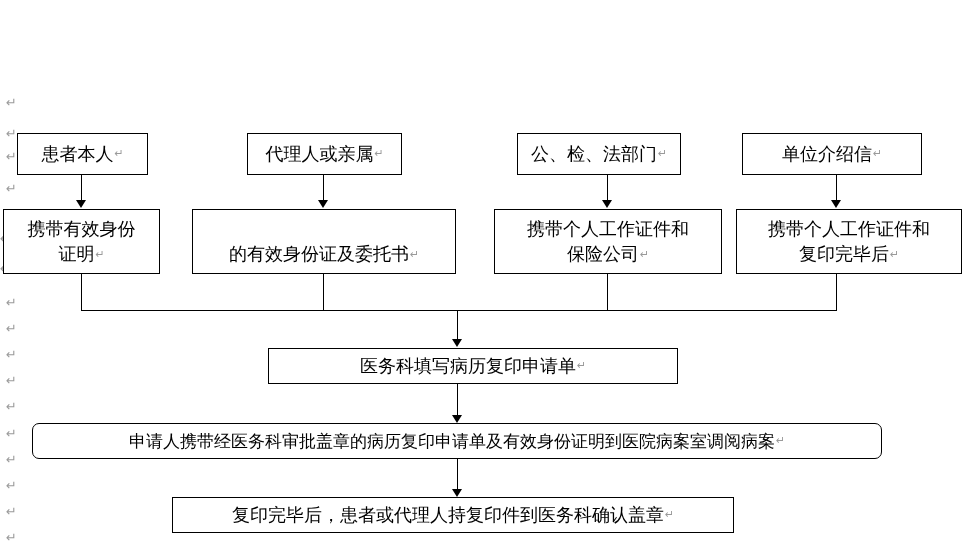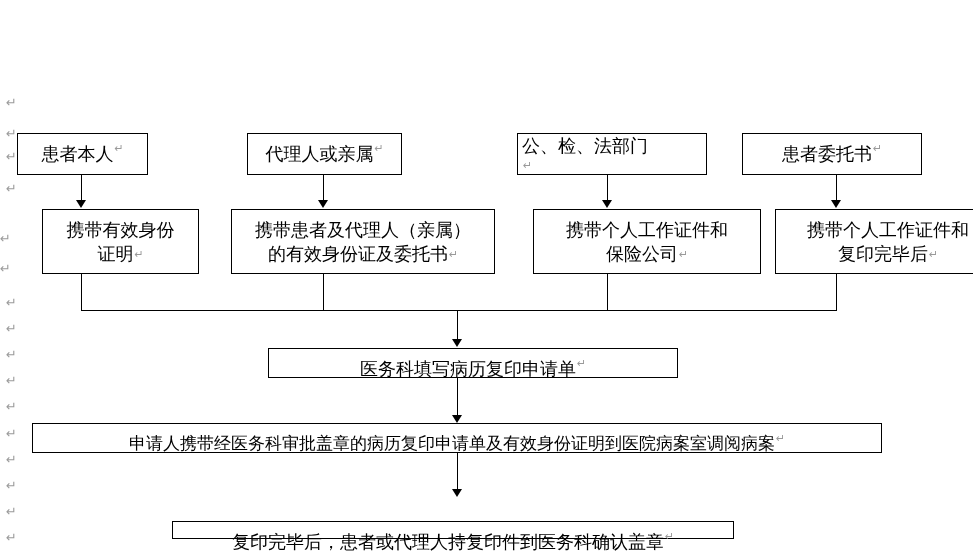--- a/index.html
+++ b/index.html
@@ -50,36 +50,36 @@
     user-select: none;
   }
 
   
   .node {
     position: absolute;
     box-sizing: border-box;
     border: 1.2px solid #000000;
     background: #ffffff;
     display: flex;
-    align-items: flex-start;
+    align-items: center;
     justify-content: center;
     text-align: center;
     font-size: 18px;
     line-height: 1.35;
-    padding: 8px 4px;
+    padding: 17px 4px;
     z-index: 3;
   }
   .node .txt { display: inline; }
   .node .pilcrow {
     font-size: 11px;
     color: #9a9a9a;
     vertical-align: 2px;
     margin-left: 1px;
   }
-  .node.two-line { font-size: 18px; margin-left: 39px; }
+  .node.two-line { font-size: 18px; }
   .node.wide-small { font-size: 17px; }
 
   
   .vline {
     position: absolute;
     width: 1.2px;
     background: #000000;
     z-index: 1;
   }
   .hline {
@@ -124,27 +124,27 @@
   <div class="node" style="left:17px; top:133px; width:131px; height:42px;">
     <span class="txt">患者本人</span>
       <span class="pilcrow">↵</span>
   </div>
 
   <div class="node" style="left:247px; top:133px; width:155px; height:42px;">
     <span class="txt">代理人或亲属</span>
       <span class="pilcrow">↵</span>
   </div>
 
-  <div class="node" style="left:517px; top:133px; width:190px; height:42px;flex-direction:column;">
+  <div class="node" style="left:517px; top:133px; width:164px; height:42px;">
     <span class="txt">公、检、法部门</span>
       <span class="pilcrow">↵</span>
   </div>
 
   <div class="node" style="left:742px; top:133px; width:180px; height:42px;">
-    <span class="txt">患者委托书</span>
+    <span class="txt">单位介绍信</span>
       <span class="pilcrow">↵</span>
   </div>
 
   <div class="vline" style="left:81px;  top:175px; height:26px;"></div>
   <div class="arrowhead" style="left:76px; top:200px;"></div>
 
   <div class="vline" style="left:323px; top:175px; height:26px;"></div>
   <div class="arrowhead" style="left:318px; top:200px;"></div>
 
   <div class="vline" style="left:607px; top:175px; height:26px;"></div>
@@ -155,21 +155,21 @@
 
   <div class="node two-line" style="left:3px; top:209px; width:157px; height:65px;">
     <div>
       <span>携带有效身份</span><br>
       <span>证明</span><span class="pilcrow">↵</span>
     </div>
   </div>
 
   <div class="node two-line" style="left:192px; top:209px; width:264px; height:65px;">
     <div>
-      <span>携带患者及代理人（亲属）</span><br>
+      <br>
       <span>的有效身份证及委托书</span><span class="pilcrow">↵</span>
     </div>
   </div>
 
   <div class="node two-line" style="left:494px; top:209px; width:228px; height:65px;">
     <div>
       <span>携带个人工作证件和</span><br>
       <span>保险公司</span><span class="pilcrow">↵</span>
     </div>
   </div>
@@ -192,26 +192,26 @@
   <div class="arrowhead" style="left:452px; top:339px;"></div>
 
   <div class="node" style="left:268px; top:348px; width:410px; height:30px;">
     <span class="txt">医务科填写病历复印申请单</span>
       <span class="pilcrow">↵</span>
   </div>
 
   <div class="vline" style="left:457px; top:378px; height:38px;"></div>
   <div class="arrowhead" style="left:452px; top:415px;"></div>
 
-  <div class="node wide-small" style="left:32px; top:423px; width:850px; height:30px;">
+  <div class="node wide-small" style="left:32px; top:423px; width:850px; height:30px;border-radius:7px;">
     <span class="txt">申请人携带经医务科审批盖章的病历复印申请单及有效身份证明到医院病案室调阅病案</span>
       <span class="pilcrow">↵</span>
   </div>
 
   <div class="vline" style="left:457px; top:453px; height:37px;"></div>
   <div class="arrowhead" style="left:452px; top:489px;"></div>
 
-  <div class="node" style="left:172px; top:497px; width:562px; height:18px;margin-top:24px;">
+  <div class="node" style="left:172px; top:497px; width:562px; height:18px;">
     <span class="txt">复印完毕后，患者或代理人持复印件到医务科确认盖章</span>
       <span class="pilcrow">↵</span>
   </div>
 
 </div>
 
 </body></html>

